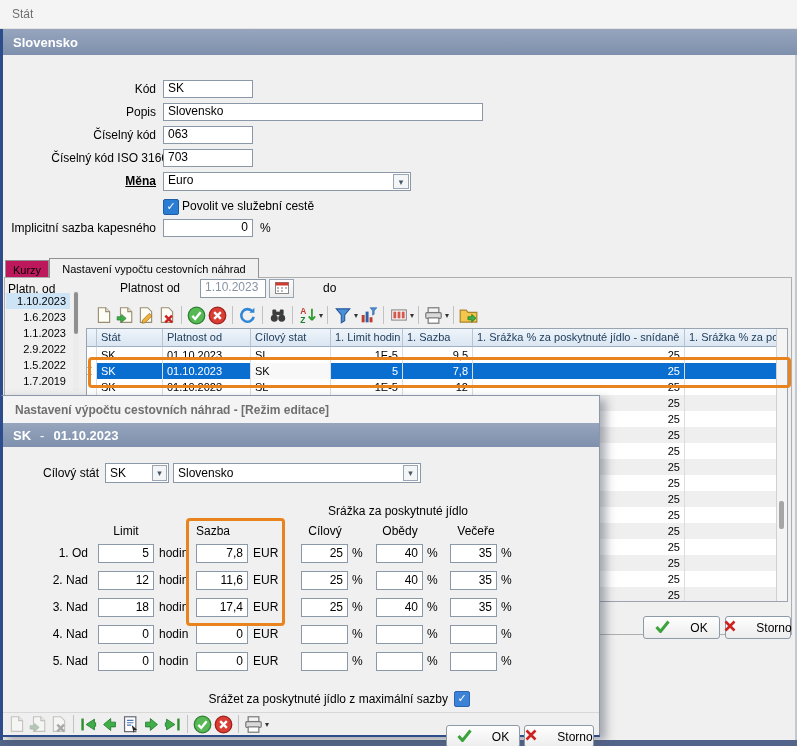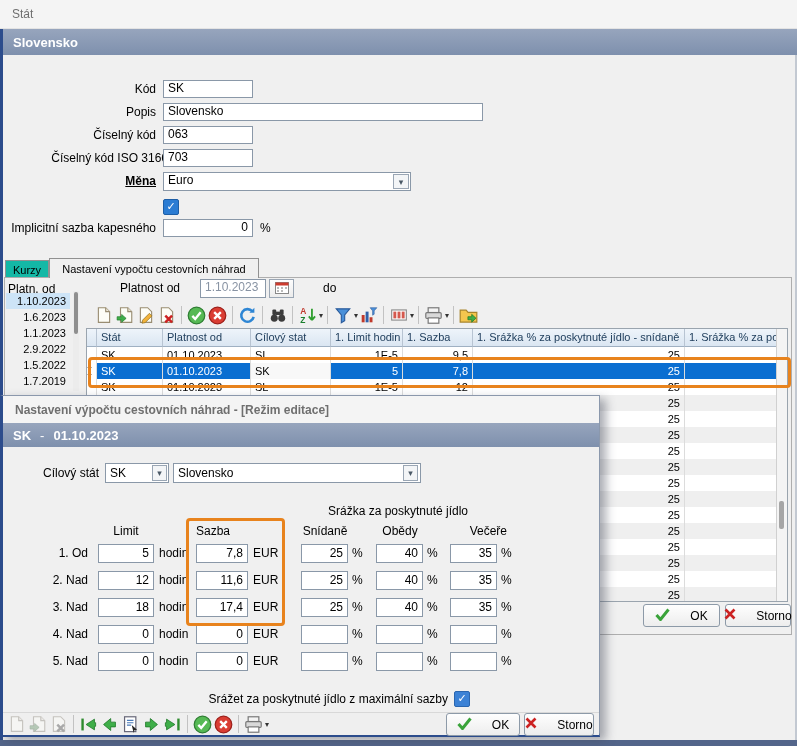--- a/index.html
+++ b/index.html
@@ -13,21 +13,21 @@
   .navy-edge{background:#2c4c8c;}
   
   .lbl{position:absolute;height:18px;line-height:18px;font-size:12px;}
   .r{text-align:right;}
   .inp{position:absolute;background:#fff;border:1px solid #8a98a8;box-sizing:border-box;font-size:12px;line-height:15px;padding:0 4px;height:18px;overflow:hidden;white-space:nowrap;}
   .num{text-align:right;}
   .gray-text{color:#8893a3;}
   .combo-arrow{position:absolute;box-sizing:border-box;background:#f3f5f7;border:1px solid #9aa6b4;color:#4a5866;font-size:9px;display:flex;align-items:center;justify-content:center;}
   .cb{position:absolute;width:14px;height:14px;background:#2b7cd3;border:1px solid #1d5ea6;border-radius:2px;color:#fff;font-size:11px;line-height:13px;text-align:center;}
   
-  .tab{position:absolute;box-sizing:border-box;border:1px solid #919191;border-bottom:none;background:#14b8a6;font-size:11px;display:flex;align-items:center;justify-content:center;}
+  .tab{position:absolute;box-sizing:border-box;border:1px solid #919191;border-bottom:none;background:#be185d;font-size:11px;display:flex;align-items:center;justify-content:center;}
   .tab.active{background:#f0f0f0;z-index:2;}
   .pane{position:absolute;border:1px solid #aeaeae;background:#f0f0f0;box-sizing:border-box;}
   
   .list-item{position:absolute;height:16px;line-height:16px;text-align:right;font-size:11px;padding-right:4px;box-sizing:border-box;}
   .list-item.sel{background:#cde4f7;}
   
   .tbar{position:absolute;display:flex;align-items:center;}
   .ti{width:21px;height:20px;display:flex;align-items:center;justify-content:center;}
   .sep{width:1px;height:18px;background:#c2c2c2;margin:0 4px;}
   .caret{font-size:8px;color:#333;margin-left:1px;}
@@ -41,21 +41,21 @@
   .trow.sel{background:#0a6ed1;color:#fff;}
   .cell{box-sizing:border-box;padding:0 4px;overflow:hidden;white-space:nowrap;line-height:16px;border-right:1px solid #dcdcdc;}
   .c0{width:10px;padding:0;}.c1{width:66px;}.c2{width:88px;}.c3{width:80px;}.c4{width:72px;}.c5{width:70px;}.c6{width:212px;}.c7{flex:1;border-right:none;}
   .editcell{background:#f8f8f8;color:#000;}
   .marker{font-family:"Liberation Serif",serif;font-weight:bold;font-size:13px;line-height:15px;color:#000;}
   .vscroll{position:absolute;background:#f4f4f4;border-left:1px solid #d0d0d0;}
   .vthumb{position:absolute;background:#a6a6a6;border-radius:2px;}
   
   .annot{position:absolute;border:3px solid #e8831d;border-radius:4px;pointer-events:none;}
   
-  .btn{position:absolute;box-sizing:border-box;background:linear-gradient(#fefefe,#ededed);border:1px solid #8d9aa8;border-radius:3px;display:flex;align-items:center;justify-content:center;gap:20px;font-size:12px;}
+  .btn{position:absolute;box-sizing:border-box;background:linear-gradient(#fefefe,#ededed);border:1px solid #8d9aa8;border-radius:3px;display:flex;align-items:center;justify-content:center;gap:20px;font-size:12px;margin-top:12px;}
   
   #dialog{position:absolute;left:0;top:395px;width:600px;height:342px;background:#f0f0f0;border:1px solid #8b98ac;border-left:3px solid #2c4c8c;border-bottom:4px solid #2c4c8c;box-sizing:border-box;box-shadow:6px 4px 9px rgba(70,75,90,.45);z-index:20;}
   .dlg-toolbar-strip{position:absolute;left:0;right:0;border-top:1px solid #d8d8d8;background:#efefef;}
 </style>
 </head>
 <body>
 
 <div id="screen">
 
   <div class="abs navy-edge" style="left:0;top:28px;width:3px;height:712px;"></div>
@@ -81,20 +81,21 @@
   <div class="lbl r" style="left:12px;top:149px;width:156px;">Číselný kód ISO 3166</div>
   <div class="inp" style="left:163px;top:149px;width:90px;">703</div>
 
   <div class="lbl r" style="left:0;top:172px;width:156px;font-weight:bold;"><span style="text-decoration:underline;">Měna</span></div>
   <div class="inp" style="left:163px;top:172px;width:248px;height:19px;">Euro</div>
   <div class="combo-arrow" style="left:393px;top:174px;width:16px;height:15px;">
       <span>▾</span>
     </div>
 
   <div class="cb" style="left:163px;top:199px;"><span>✓</span></div>
+  <div class="lbl" style="left:182px;top:197px;width:250px;">Povolit ve služební cestě</div>
 
   <div class="lbl r" style="left:0;top:219px;width:156px;">Implicitní sazba kapesného</div>
   <div class="inp num" style="left:163px;top:219px;width:90px;">0</div>
   <div class="lbl" style="left:260px;top:219px;width:20px;">%</div>
 
   <div class="tab" style="left:5px;top:260px;width:44px;height:18px;">
       <span>Kurzy</span>
     </div>
   <div class="tab active" style="left:49px;top:258px;width:210px;height:20px;">
       <span>Nastavení vypočtu cestovních náhrad</span>
@@ -436,23 +437,23 @@
 
     <div class="lbl b r" style="left:0;top:67px;width:96px;height:20px;line-height:20px;">Cílový stát</div>
     <div class="inp" style="left:102px;top:67px;width:64px;height:20px;line-height:18px;">SK</div>
     <div class="combo-arrow" style="left:149px;top:69px;width:15px;height:16px;">▾</div>
     <div class="inp" style="left:170px;top:67px;width:248px;height:20px;line-height:18px;">Slovensko</div>
     <div class="combo-arrow" style="left:400px;top:69px;width:15px;height:16px;">▾</div>
 
     <div class="lbl b" style="left:285px;top:106px;width:220px;text-align:center;">Srážka za poskytnuté jídlo</div>
     <div class="lbl b" style="left:78px;top:126px;width:90px;text-align:center;">Limit</div>
     <div class="lbl b" style="left:189px;top:126px;width:56px;text-align:left;padding-left:4px;">Sazba</div>
-    <div class="lbl b" style="left:288px;top:126px;width:68px;text-align:center;">Snídaně</div>
+    <div class="lbl b" style="left:288px;top:126px;width:68px;text-align:center;">Cílový</div>
     <div class="lbl b" style="left:366px;top:126px;width:62px;text-align:center;">Obědy</div>
-    <div class="lbl b" style="left:442px;top:126px;width:62px;text-align:right;">Večeře</div>
+    <div class="lbl b" style="left:442px;top:126px;width:62px;text-align:center;">Večeře</div>
 
     <div class="lbl r" style="left:18px;top:148px;width:67px;height:19px;line-height:19px;">1. Od</div>
     <div class="inp num" style="left:95px;top:148px;width:56px;height:19px;line-height:17px;">5</div>
     <div class="lbl" style="left:156px;top:148px;width:34px;height:19px;line-height:19px;">hodin</div>
     <div class="inp num" style="left:193px;top:148px;width:52px;height:19px;line-height:17px;">7,8</div>
     <div class="lbl" style="left:250px;top:148px;width:30px;height:19px;line-height:19px;">EUR</div>
     <div class="inp num" style="left:298px;top:148px;width:47px;height:19px;line-height:17px;">25</div>
     <div class="lbl" style="left:349px;top:148px;width:16px;height:19px;line-height:19px;">%</div>
     <div class="inp num" style="left:373px;top:148px;width:47px;height:19px;line-height:17px;">40</div>
     <div class="lbl" style="left:424px;top:148px;width:16px;height:19px;line-height:19px;">%</div>

